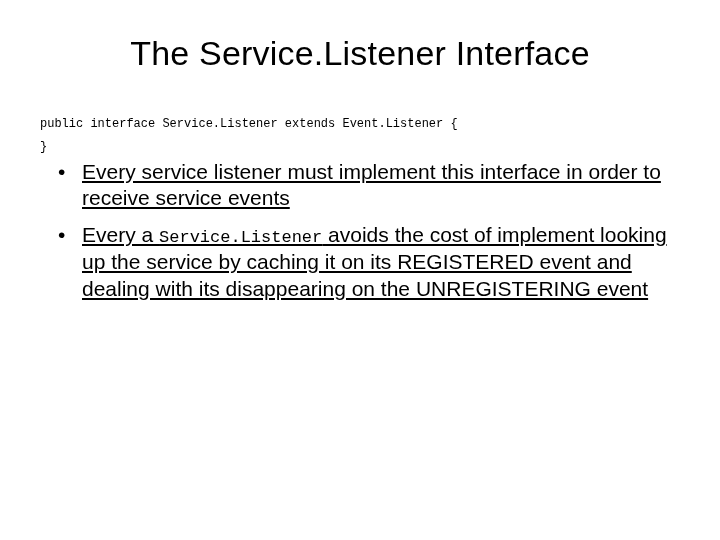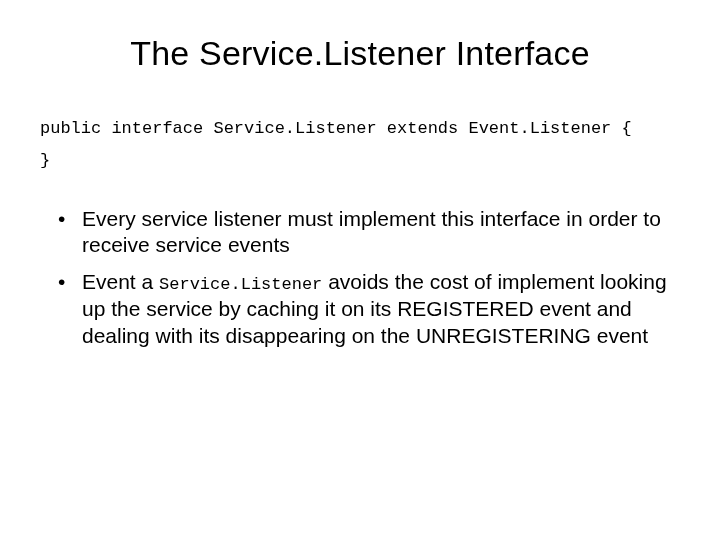--- a/index.html
+++ b/index.html
@@ -19,40 +19,40 @@
   }
   .title {
     text-align: center;
     font-size: 34px;
     font-weight: 400;
     margin: 10px 0 40px 0;
     letter-spacing: 0.2px;
   }
   .codeblock {
     font-family: "Courier New", Courier, monospace;
-    font-size: 17px;
+    font-size: 12px;
     line-height: 1.9;
     white-space: pre;
-    margin-bottom: 28px;
   }
   .codeblock .line-indent {
     padding-left: 28px;
     display: block;
   }
   ul.bullets {
     list-style: none;
     padding: 0;
     margin: 0 0 0 18px;
     font-size: 21px;
     line-height: 1.28;
   }
   ul.bullets > li {
     position: relative;
     padding-left: 24px;
     margin-bottom: 10px;
+    text-decoration: underline;
   }
   ul.bullets > li::before {
     content: "•";
     position: absolute;
     left: 0;
     top: 0;
     font-size: 21px;
   }
   .mono-inline {
     font-family: "Courier New", Courier, monospace;
@@ -67,17 +67,17 @@
   <h1 class="title">The Service.Listener Interface</h1>
 
   <div class="codeblock"><span>public interface Service.Listener extends Event.Listener {</span>
 <span>}</span></div>
 
   <ul class="bullets">
     <li>
       <span>Every service listener must implement this interface in order to receive service events</span>
     </li>
     <li>
-      <span>Event a </span><span class="mono-inline">Service.Listener</span><span> avoids the cost of implement looking up the service by caching it on its REGISTERED event and dealing with its disappearing on the UNREGISTERING event</span>
+      <span>Every a </span><span class="mono-inline">Service.Listener</span><span> avoids the cost of implement looking up the service by caching it on its REGISTERED event and dealing with its disappearing on the UNREGISTERING event</span>
     </li>
   </ul>
 
 </div>
 
 </body></html>

